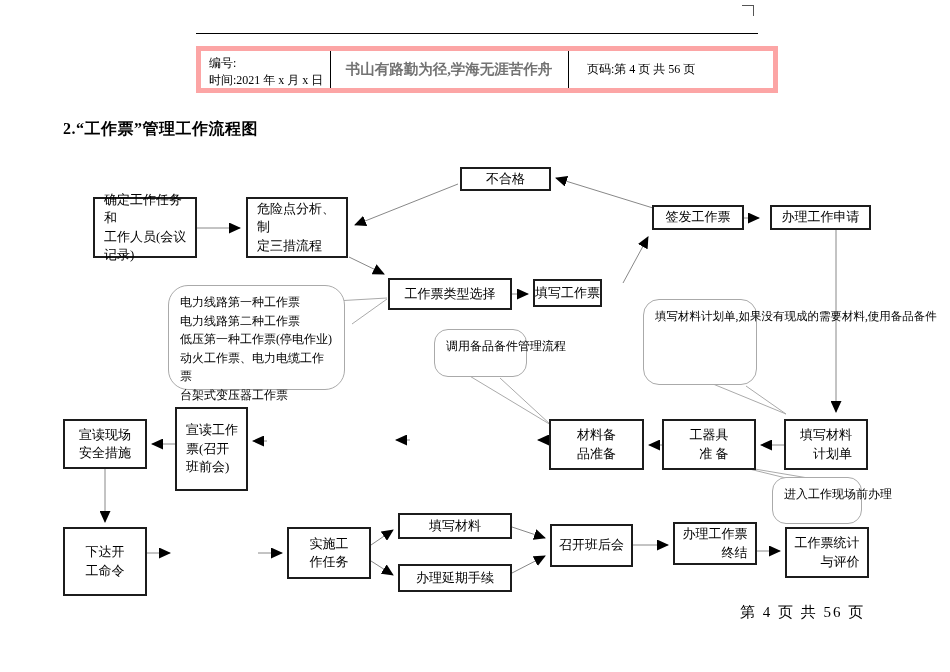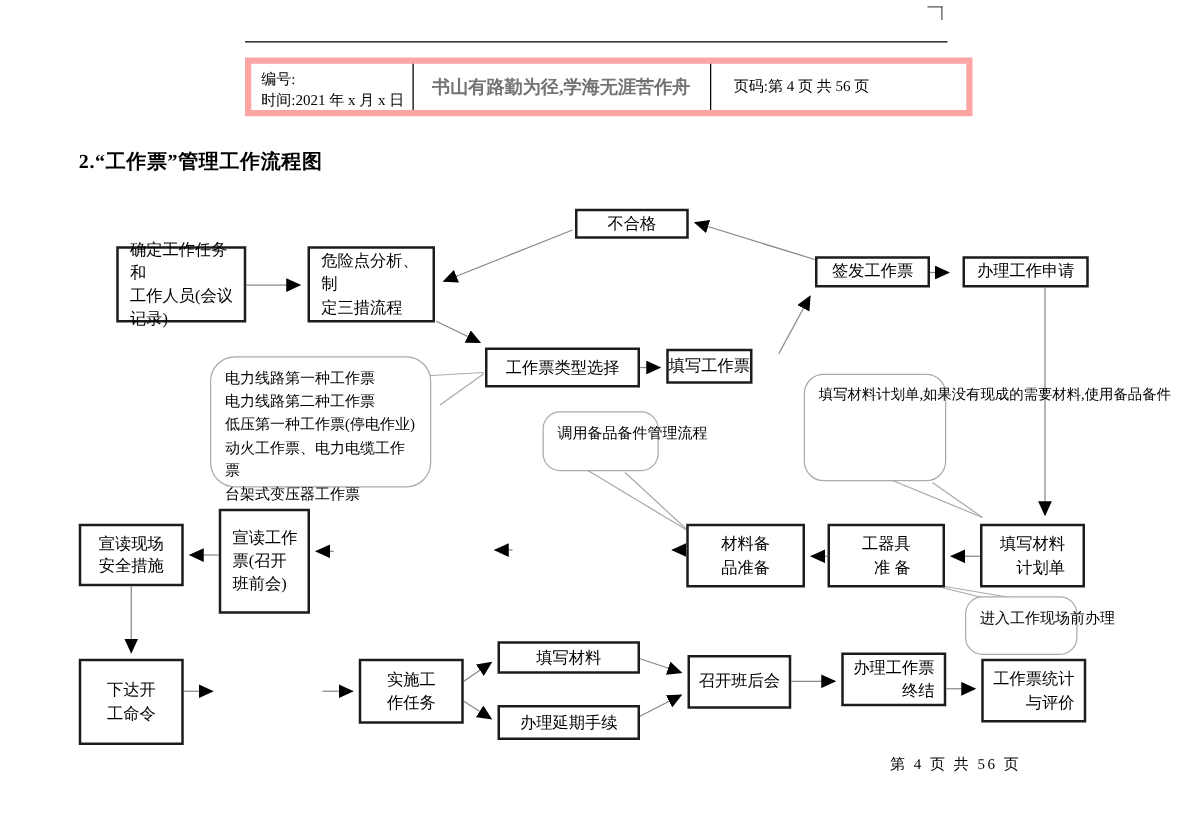--- a/index.html
+++ b/index.html
@@ -29,21 +29,21 @@
     display:flex;align-items:center;justify-content:center;text-align:right;
     font-size:13px;line-height:1.42;white-space:pre-line;
   }
   .box.al{justify-content:flex-start;text-align:left;padding-left:9px;padding-right:3px;}
 
   
   .callout{position:absolute;background:#fff;border:1px solid #aaa;box-sizing:border-box;}
   .callout .txt{padding:7px 11px;font-size:12px;line-height:18.5px;white-space:pre-line;}
   .callout.nowrap .txt{white-space:nowrap;}
 
-  .pagefoot{position:absolute;left:712px;top:603px;font-size:12px;letter-spacing:2px;}
+  .pagefoot{position:absolute;left:740px;top:603px;font-size:15px;letter-spacing:2px;}
 </style>
 </head>
 <body>
 
 <div id="page">
 
   <svg class="wires">
     <defs>
       <marker id="arrow" markerWidth="13" markerHeight="11" refX="11" refY="5.5" orient="auto" markerUnits="userSpaceOnUse">
         <path d="M0,0 L12,5.5 L0,11 Z" fill="#000"></path>

